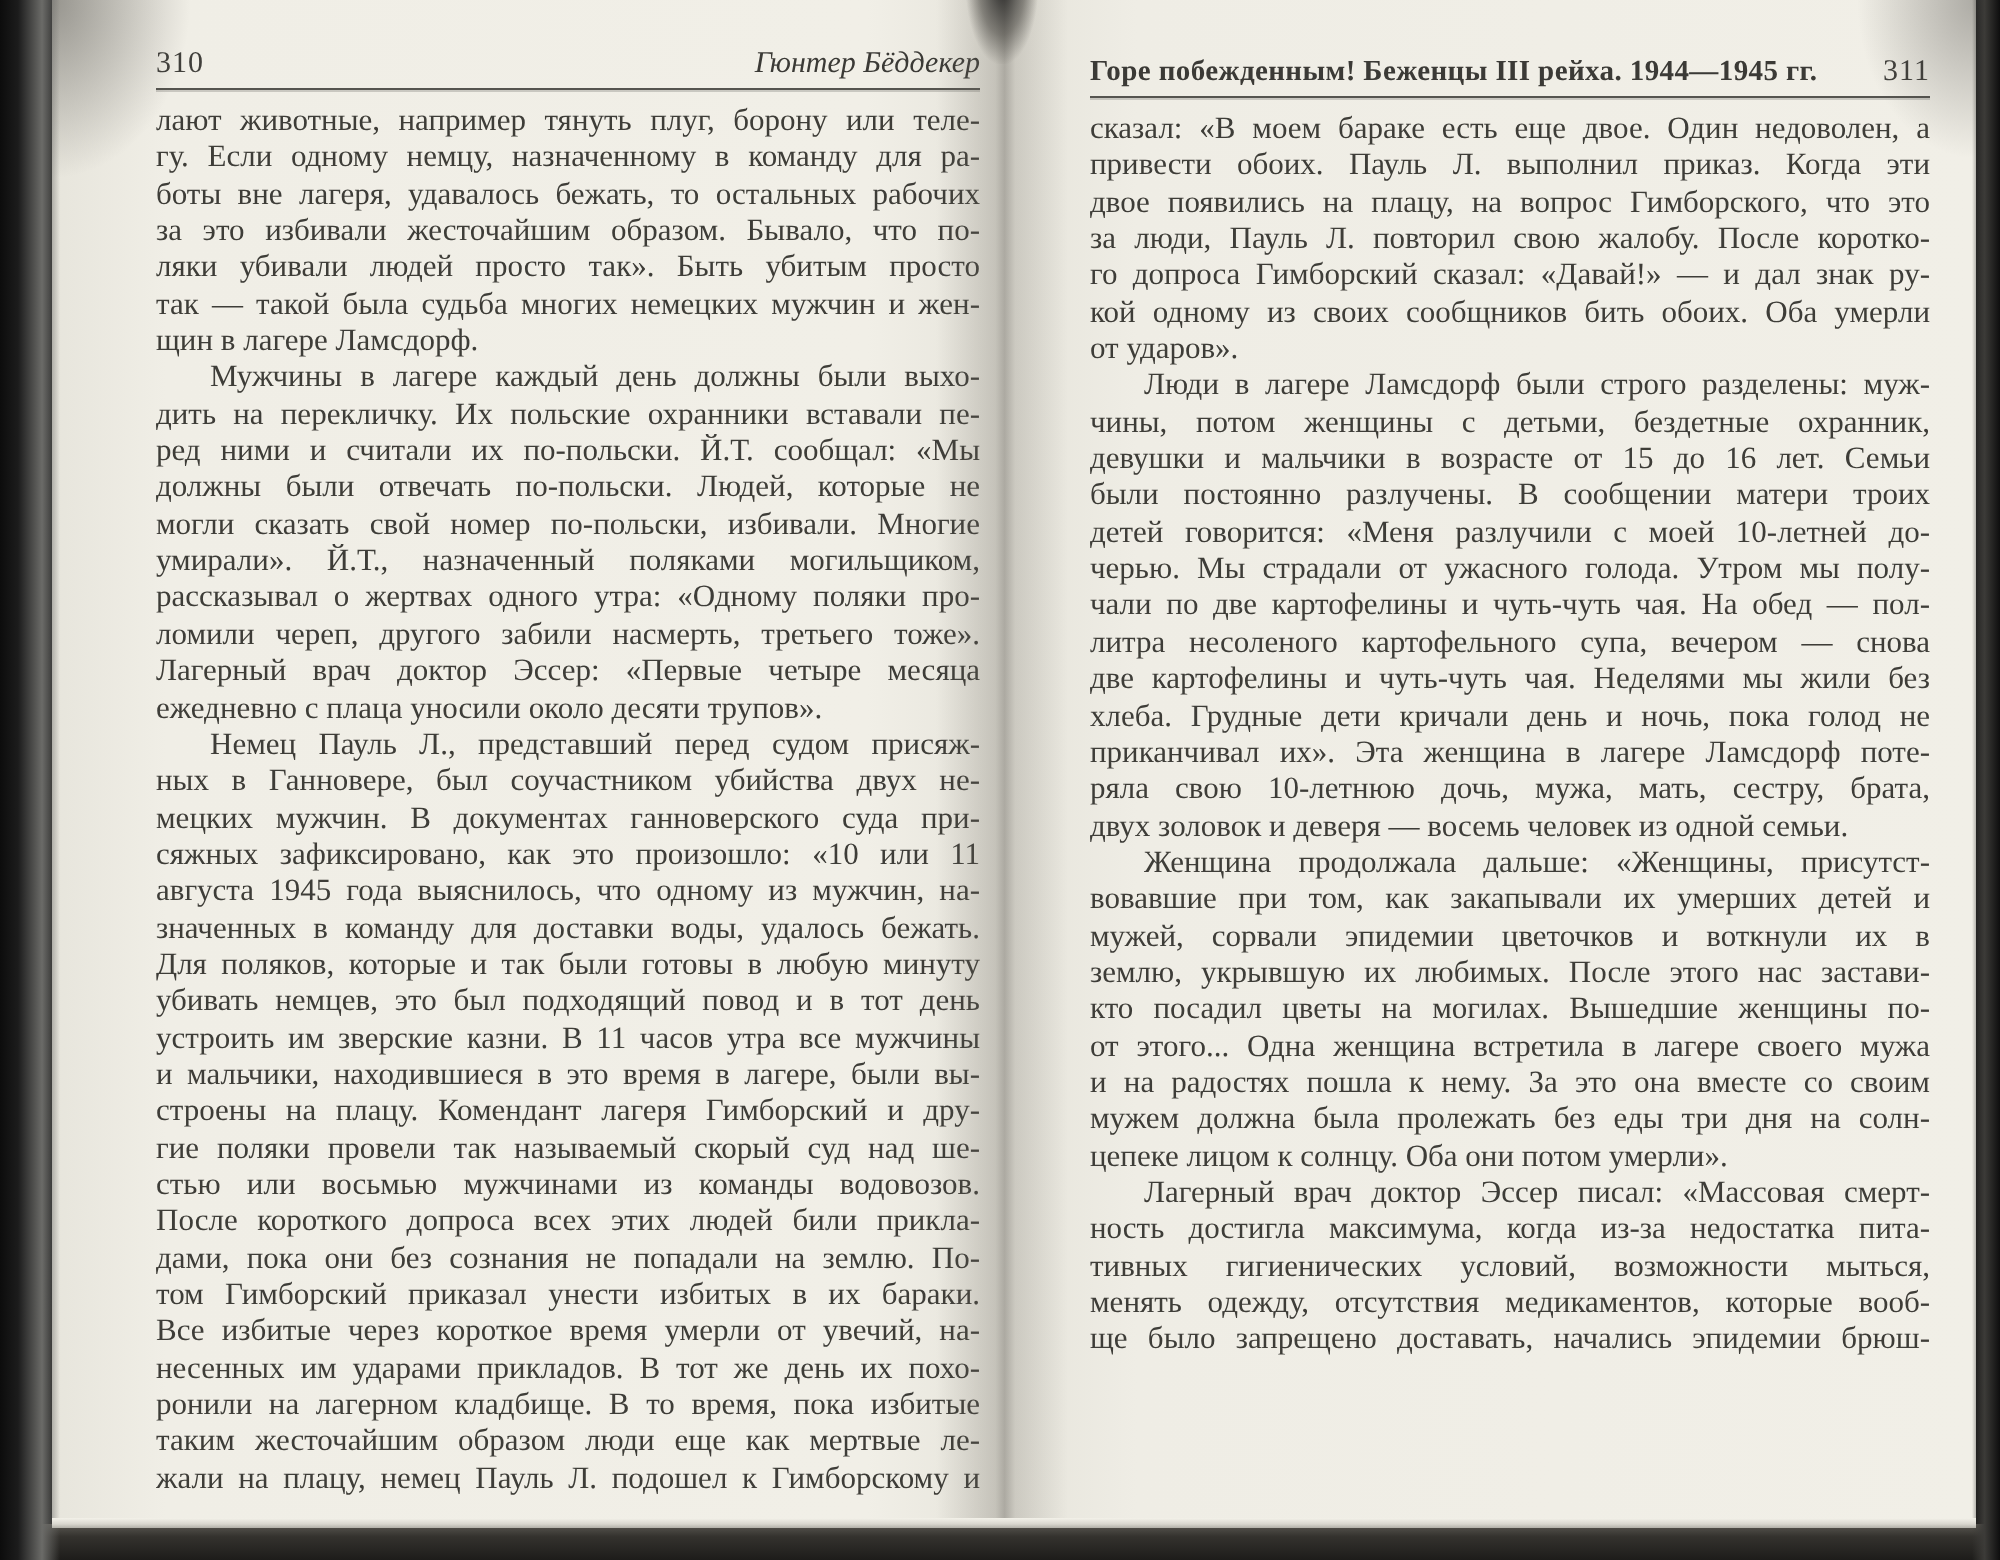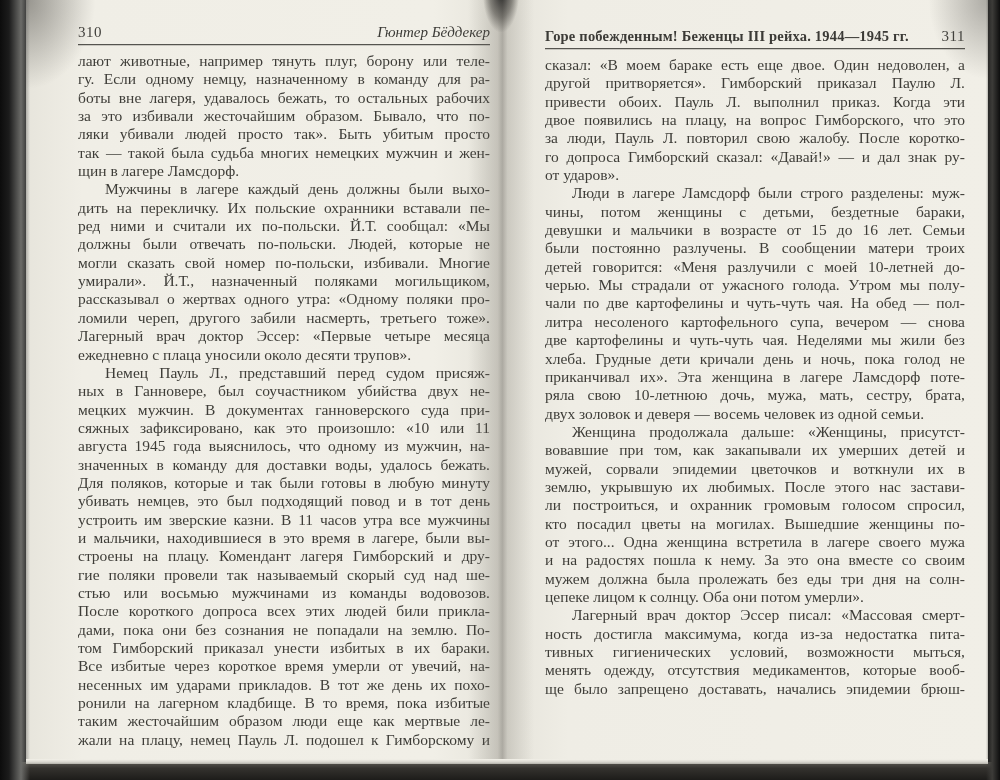--- a/index.html
+++ b/index.html
@@ -134,44 +134,43 @@
     </div>
 
     <div class="page right">
       <div class="page-header">
         <span class="running-head bold">Горе побежденным! Беженцы III рейха. 1944—1945 гг.</span>
         <span class="folio">311</span>
       </div>
       <div class="header-rule"></div>
       <div class="page-body">
           <div class="line">сказал: «В моем бараке есть еще двое. Один недоволен, а</div>
-          <div class="line">другой притворяется». Гимборский приказал Паулю Л.</div>
           <div class="line">привести обоих. Пауль Л. выполнил приказ. Когда эти</div>
           <div class="line">двое появились на плацу, на вопрос Гимборского, что это</div>
           <div class="line">за люди, Пауль Л. повторил свою жалобу. После коротко-</div>
           <div class="line">го допроса Гимборский сказал: «Давай!» — и дал знак ру-</div>
+          <div class="line">кой одному из своих сообщников бить обоих. Оба умерли</div>
           <div class="line para-end">от ударов».</div>
           <div class="line indent">Люди в лагере Ламсдорф были строго разделены: муж-</div>
-          <div class="line">чины, потом женщины с детьми, бездетные бараки,</div>
+          <div class="line">чины, потом женщины с детьми, бездетные охранник,</div>
           <div class="line">девушки и мальчики в возрасте от 15 до 16 лет. Семьи</div>
           <div class="line">были постоянно разлучены. В сообщении матери троих</div>
           <div class="line">детей говорится: «Меня разлучили с моей 10-летней до-</div>
           <div class="line">черью. Мы страдали от ужасного голода. Утром мы полу-</div>
           <div class="line">чали по две картофелины и чуть-чуть чая. На обед — пол-</div>
           <div class="line">литра несоленого картофельного супа, вечером — снова</div>
           <div class="line">две картофелины и чуть-чуть чая. Неделями мы жили без</div>
           <div class="line">хлеба. Грудные дети кричали день и ночь, пока голод не</div>
           <div class="line">приканчивал их». Эта женщина в лагере Ламсдорф поте-</div>
           <div class="line">ряла свою 10-летнюю дочь, мужа, мать, сестру, брата,</div>
           <div class="line para-end">двух золовок и деверя — восемь человек из одной семьи.</div>
           <div class="line indent">Женщина продолжала дальше: «Женщины, присутст-</div>
           <div class="line">вовавшие при том, как закапывали их умерших детей и</div>
           <div class="line">мужей, сорвали эпидемии цветочков и воткнули их в</div>
           <div class="line">землю, укрывшую их любимых. После этого нас застави-</div>
-          <div class="line">ли построиться, и охранник громовым голосом спросил,</div>
           <div class="line">кто посадил цветы на могилах. Вышедшие женщины по-</div>
           <div class="line">от этого... Одна женщина встретила в лагере своего мужа</div>
           <div class="line">и на радостях пошла к нему. За это она вместе со своим</div>
           <div class="line">мужем должна была пролежать без еды три дня на солн-</div>
           <div class="line para-end">цепеке лицом к солнцу. Оба они потом умерли».</div>
           <div class="line indent">Лагерный врач доктор Эссер писал: «Массовая смерт-</div>
           <div class="line">ность достигла максимума, когда из-за недостатка пита-</div>
           <div class="line">тивных гигиенических условий, возможности мыться,</div>
           <div class="line">менять одежду, отсутствия медикаментов, которые вооб-</div>
           <div class="line">ще было запрещено доставать, начались эпидемии брюш-</div>

